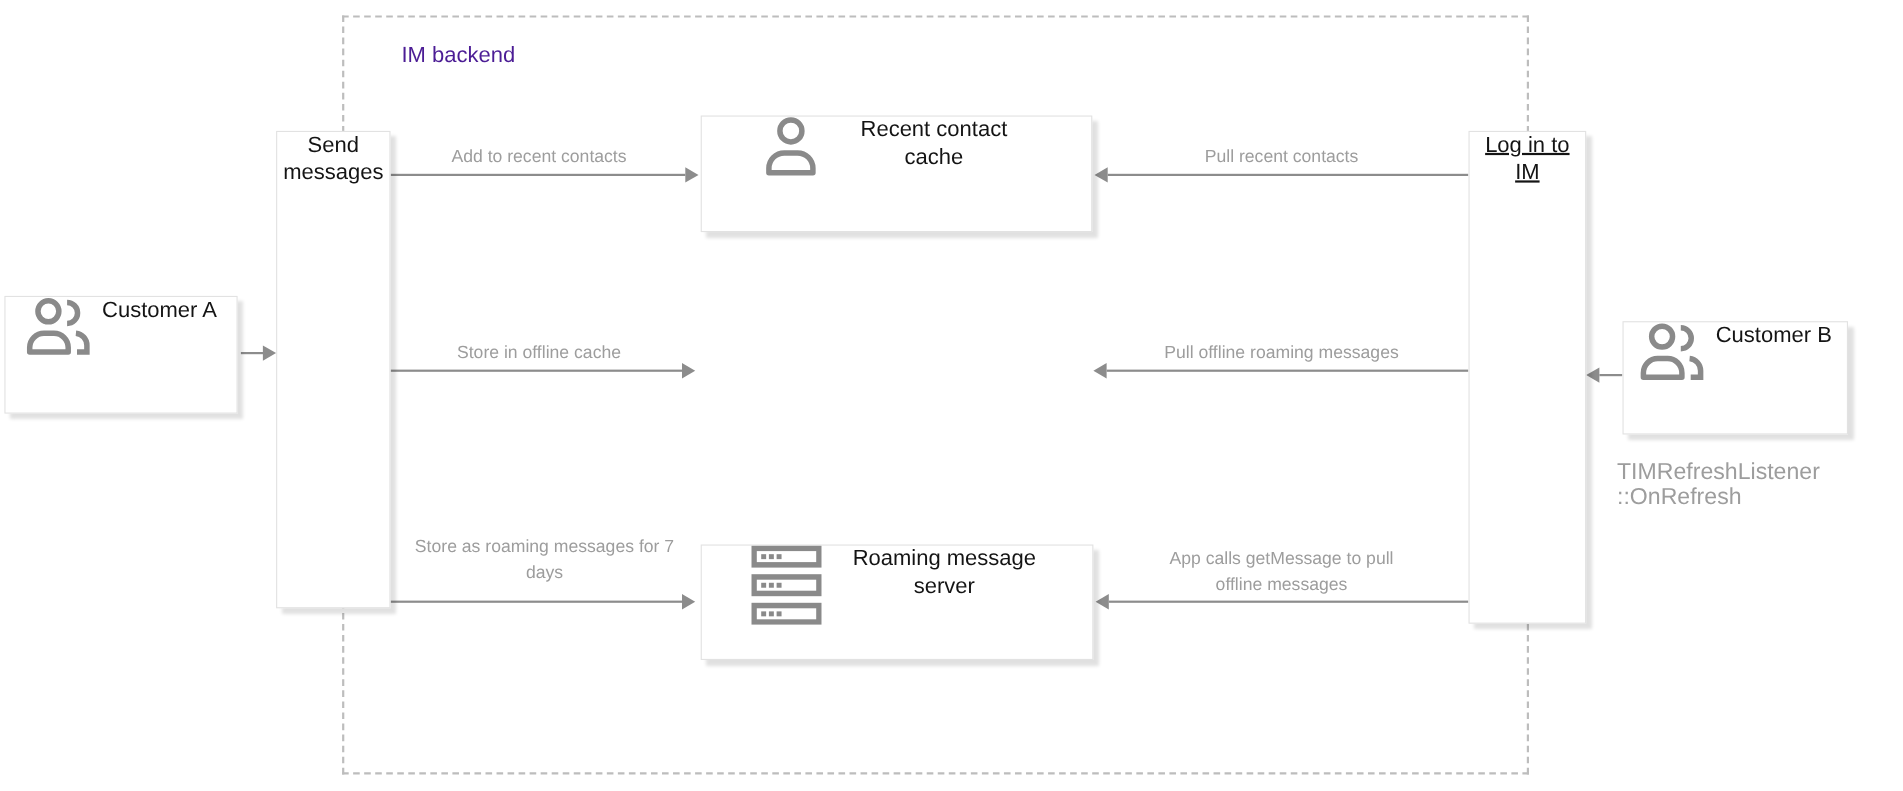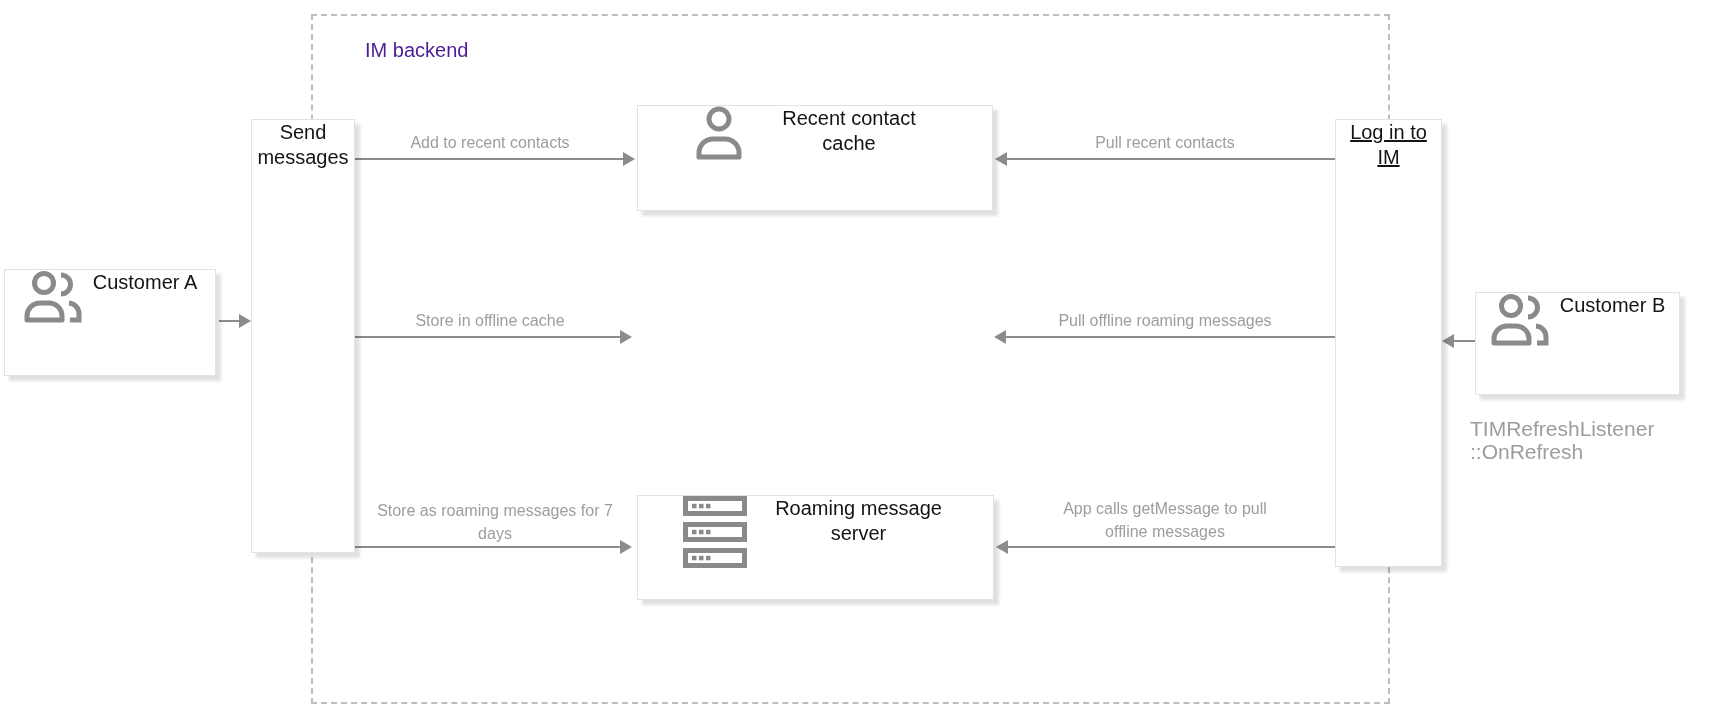--- a/index.html
+++ b/index.html
@@ -120,21 +120,21 @@
   <div class="edge-line" style="left:355px;top:158px;width:268px;"></div>
   <div class="head-r" style="left:623px;top:152px;"></div>
   <div class="edge-label" style="left:345px;top:131px;width:290px;">Add to recent contacts</div>
 
   <div class="edge-line" style="left:355px;top:336px;width:265px;"></div>
   <div class="head-r" style="left:620px;top:330px;"></div>
   <div class="edge-label" style="left:345px;top:309px;width:290px;">Store in offline cache</div>
 
   <div class="edge-line" style="left:355px;top:546px;width:265px;"></div>
   <div class="head-r" style="left:620px;top:540px;"></div>
-  <div class="edge-label" style="left:375px;top:499px;width:240px;">Store as roaming messages for 7 days</div>
+  <div class="edge-label" style="left:375px;top:486px;width:240px;">Store as roaming messages for 7 days</div>
 
   <div class="head-l" style="left:995px;top:152px;"></div>
   <div class="edge-line" style="left:1007px;top:158px;width:328px;"></div>
   <div class="edge-label" style="left:1015px;top:131px;width:300px;">Pull recent contacts</div>
 
   <div class="head-l" style="left:994px;top:330px;"></div>
   <div class="edge-line" style="left:1006px;top:336px;width:329px;"></div>
   <div class="edge-label" style="left:1010px;top:309px;width:310px;">Pull offline roaming messages</div>
 
   <div class="head-l" style="left:996px;top:540px;"></div>

